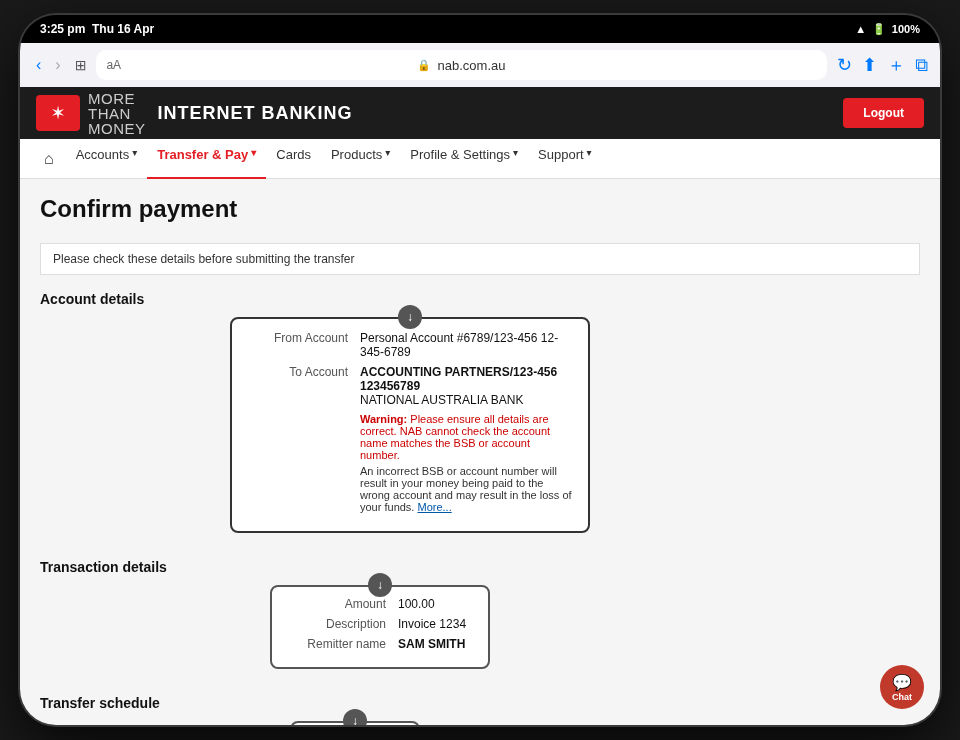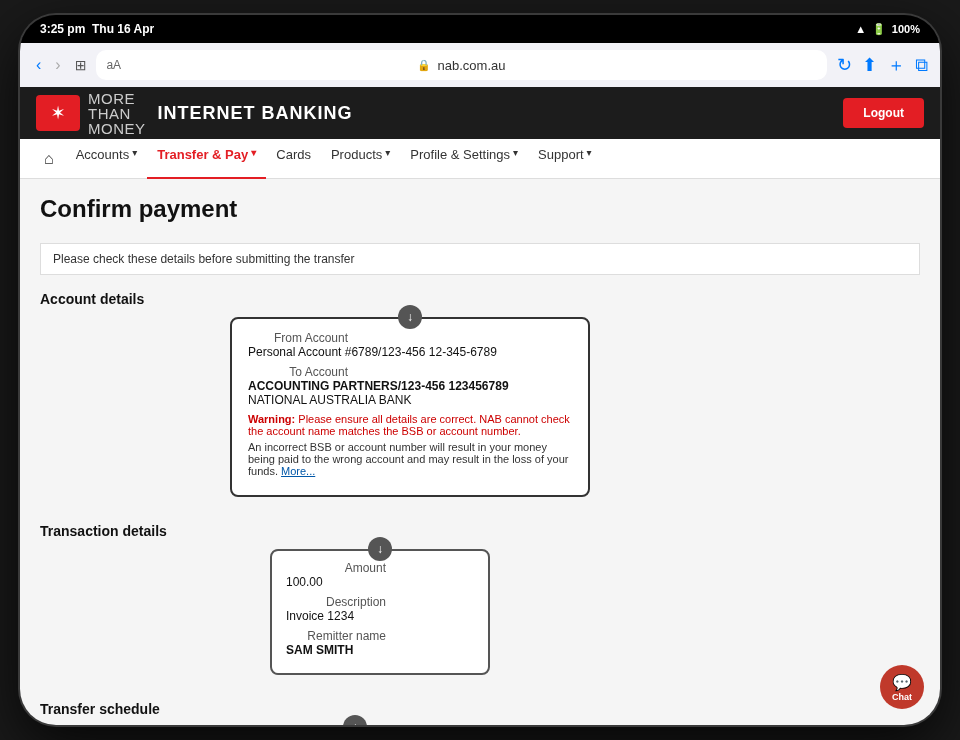--- a/index.html
+++ b/index.html
@@ -229,21 +229,20 @@
       display: flex;
       align-items: center;
       justify-content: center;
       color: #fff;
       font-size: 12px;
     }
     .detail-row {
       display: flex;
       margin-bottom: 6px;
       font-size: 12px;
-      flex-direction: column;
     }
     .detail-label {
       color: #555;
       width: 100px;
       text-align: right;
       margin-right: 12px;
       flex-shrink: 0;
     }
     .detail-value {
       color: #111;

